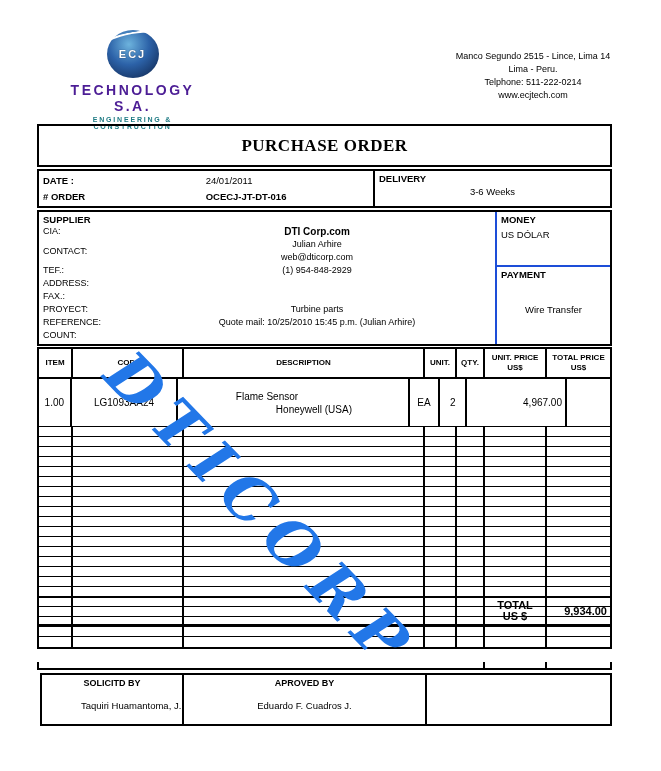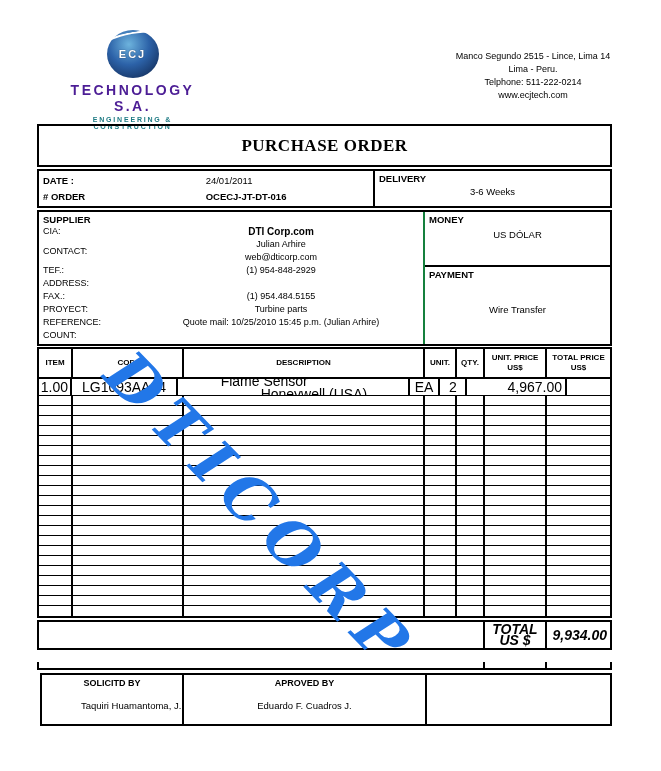--- a/index.html
+++ b/index.html
@@ -36,52 +36,52 @@
     font-family:"Liberation Serif", serif; font-weight:bold; font-size:17px; letter-spacing:.5px; }
 
   .info-box { top:169px; height:39px; border:2px solid #000; display:flex; font-size:9.5px; }
   .info-left { width:336px; border-right:2px solid #000; padding:2px 4px; line-height:16px; }
   .info-left .lbl { display:inline-block; width:160px; font-weight:bold; }
   .info-right { flex:1; padding:2px 4px; }
   .info-right .lbl { font-weight:bold; }
   .info-right .val { text-align:center; margin-top:2px; }
 
   .supplier-box { top:210px; height:136px; border:2px solid #000; display:flex; font-size:9px; }
-  .sup-left { width:386px; border-right:2px solid #15803d; padding:2px 4px; }
+  .sup-left { width:458px; border-right:2px solid #1d4ed8; padding:2px 4px; }
   .sup-title { font-weight:bold; font-size:9.5px; }
   .sup-row { display:flex; line-height:13px; }
   .sup-row .sl { width:100px; }
   .sup-row .sv { flex:1; text-align:center; }
   .sup-row .sv.bold { font-weight:bold; font-size:10px; }
   .sup-row.contact { align-items:center; }
   .sup-right { flex:1; display:flex; flex-direction:column; }
-  .money { height:55px; border-bottom:2px solid #000000; padding:2px 4px; }
+  .money { height:55px; border-bottom:2px solid #1d4ed8; padding:2px 4px; }
   .payment { flex:1; padding:2px 4px; }
   .sec-lbl { font-weight:bold; font-size:9.5px; }
-  .money .val { text-align:center; margin-top:4px; font-size:9.5px; }
+  .money .val { margin-top:4px; font-size:9.5px; }
   .payment .val { text-align:center; margin-top:24px; font-size:9.5px; }
 
   
   .table-box { top:347px; border:2px solid #000; }
   .trow { display:flex; }
   .cell { border-right:2px solid #000; overflow:hidden; }
   .cell:last-child { border-right:none; }
   .c1{width:34px}.c2{width:111px}.c3{width:241px}.c4{width:32px}.c5{width:28px}.c6{width:62px}.c7{flex:1}
   .thead { height:30px; border-bottom:2px solid #000; font-weight:bold; font-size:8px; }
   .thead .cell { display:flex; flex-direction:column; align-items:center; justify-content:center; line-height:10px; text-align:center; }
-  .item-row { height:17px; border-bottom:1px solid #000; font-size:14px; }
+  .item-row { height:48px; border-bottom:1px solid #000; font-size:10px; }
   .item-row .cell { display:flex; align-items:center; justify-content:center; }
   .item-row .desc { display:block; padding-top:1px; }
   .item-row .desc .l1 { display:block; padding-left:2px; line-height:13px; }
   .item-row .desc .l2 { display:block; padding-left:42px; line-height:13px; }
   .item-row .num { justify-content:flex-end; padding-right:3px;margin-left:40px; }
   .erow { height:10px; border-bottom:1px solid #000; }
   .erow:last-child { border-bottom:none; }
 
-  .total-box { top:620px; height:30px; border:2px solid #000; display:flex; font-size:14px; font-weight:bold;font-style:italic; }
+  .total-box { top:596px; height:30px; border:2px solid #000; display:flex; font-size:11px; font-weight:bold; }
   .total-spacer { width:446px; border-right:2px solid #000; }
   .total-label { width:62px; border-right:2px solid #000; display:flex; flex-direction:column;
     align-items:center; justify-content:center; line-height:11px; text-align:center; }
   .total-value { flex:1; display:flex; align-items:center; justify-content:flex-end; padding-right:3px; }
 
   .thin-box { top:662px; height:8px; border:2px solid #000; border-top:none; display:flex; }
   .thin-box .sp1 { width:446px; border-right:2px solid #000; }
   .thin-box .sp2 { width:62px; border-right:2px solid #000; }
   .thin-box .sp3 { flex:1; }
 
@@ -163,21 +163,20 @@
       <div class="sup-row">
         <span class="sl">TEF.:</span>
         <span class="sv">(1) 954-848-2929</span>
       </div>
       <div class="sup-row">
         <span class="sl">ADDRESS:</span>
         <span class="sv"></span>
       </div>
       <div class="sup-row">
         <span class="sl">FAX.:</span>
-        <span class="sv">(1) 954.484.5155</span>
       </div>
       <div class="sup-row">
         <span class="sl">PROYECT:</span>
         <span class="sv">Turbine parts</span>
       </div>
       <div class="sup-row">
         <span class="sl">REFERENCE:</span>
         <span class="sv">Quote mail: 10/25/2010 15:45 p.m. (Julian Arhire)</span>
       </div>
       <div class="sup-row">

